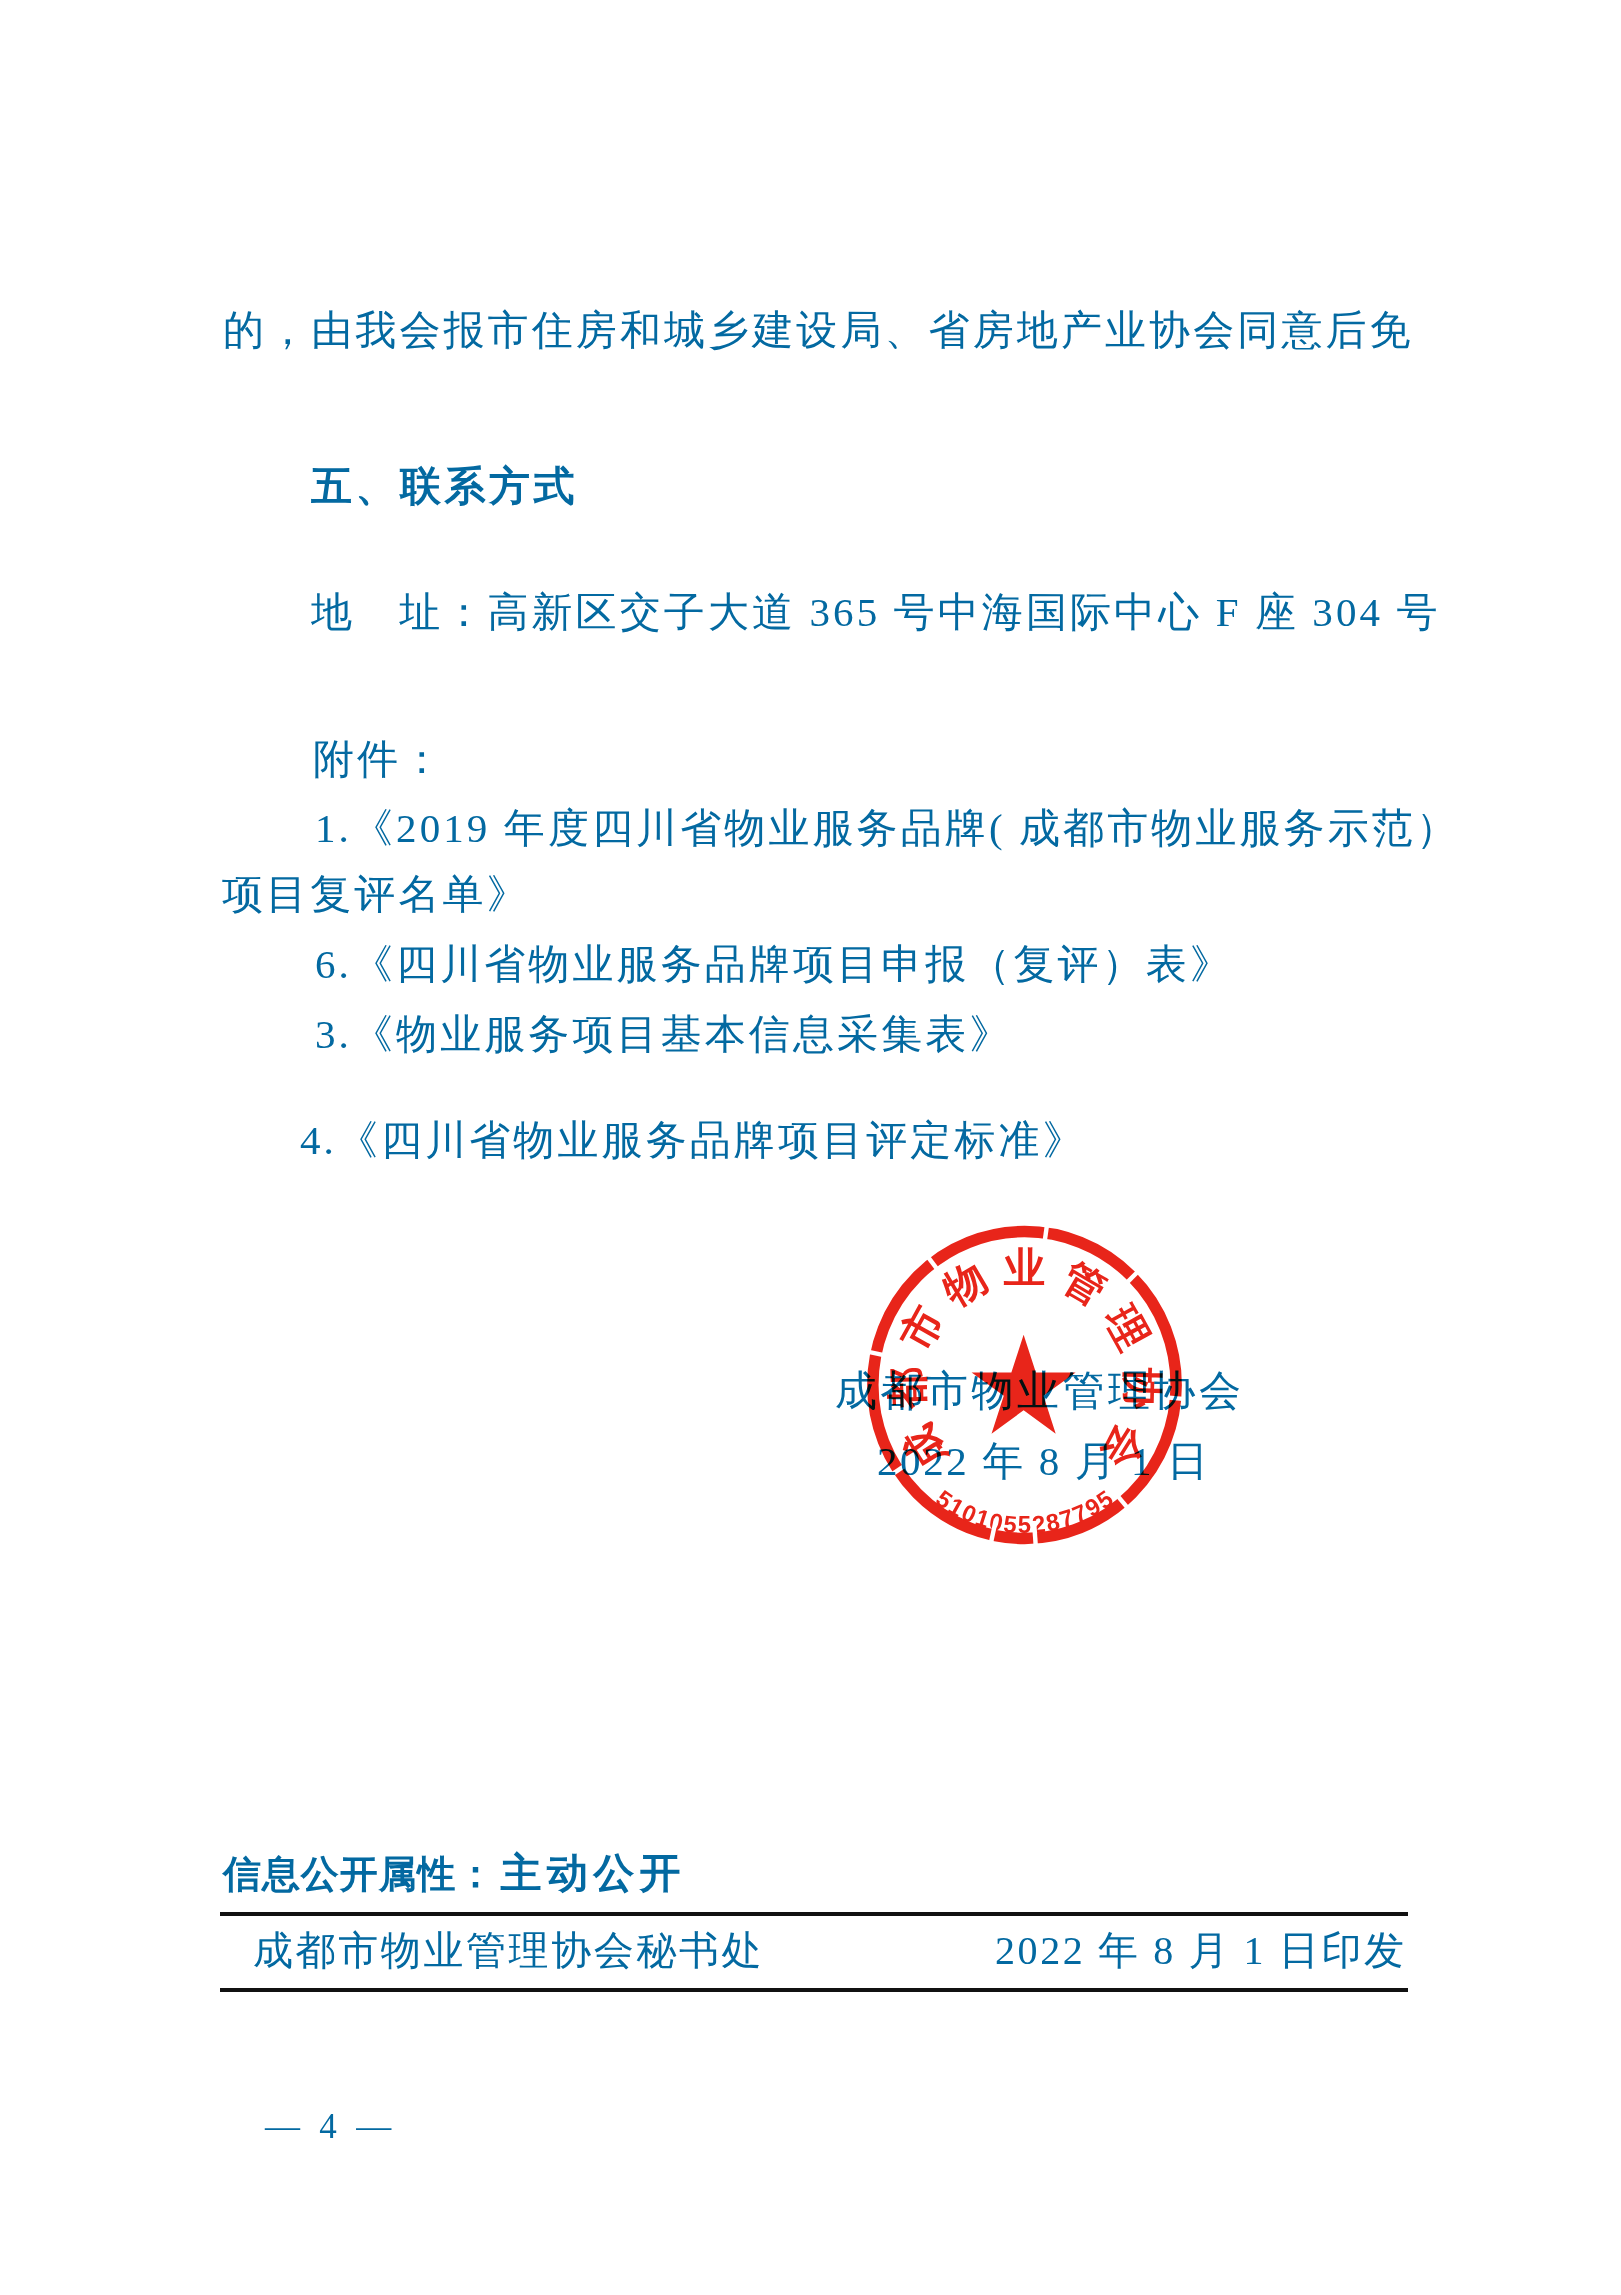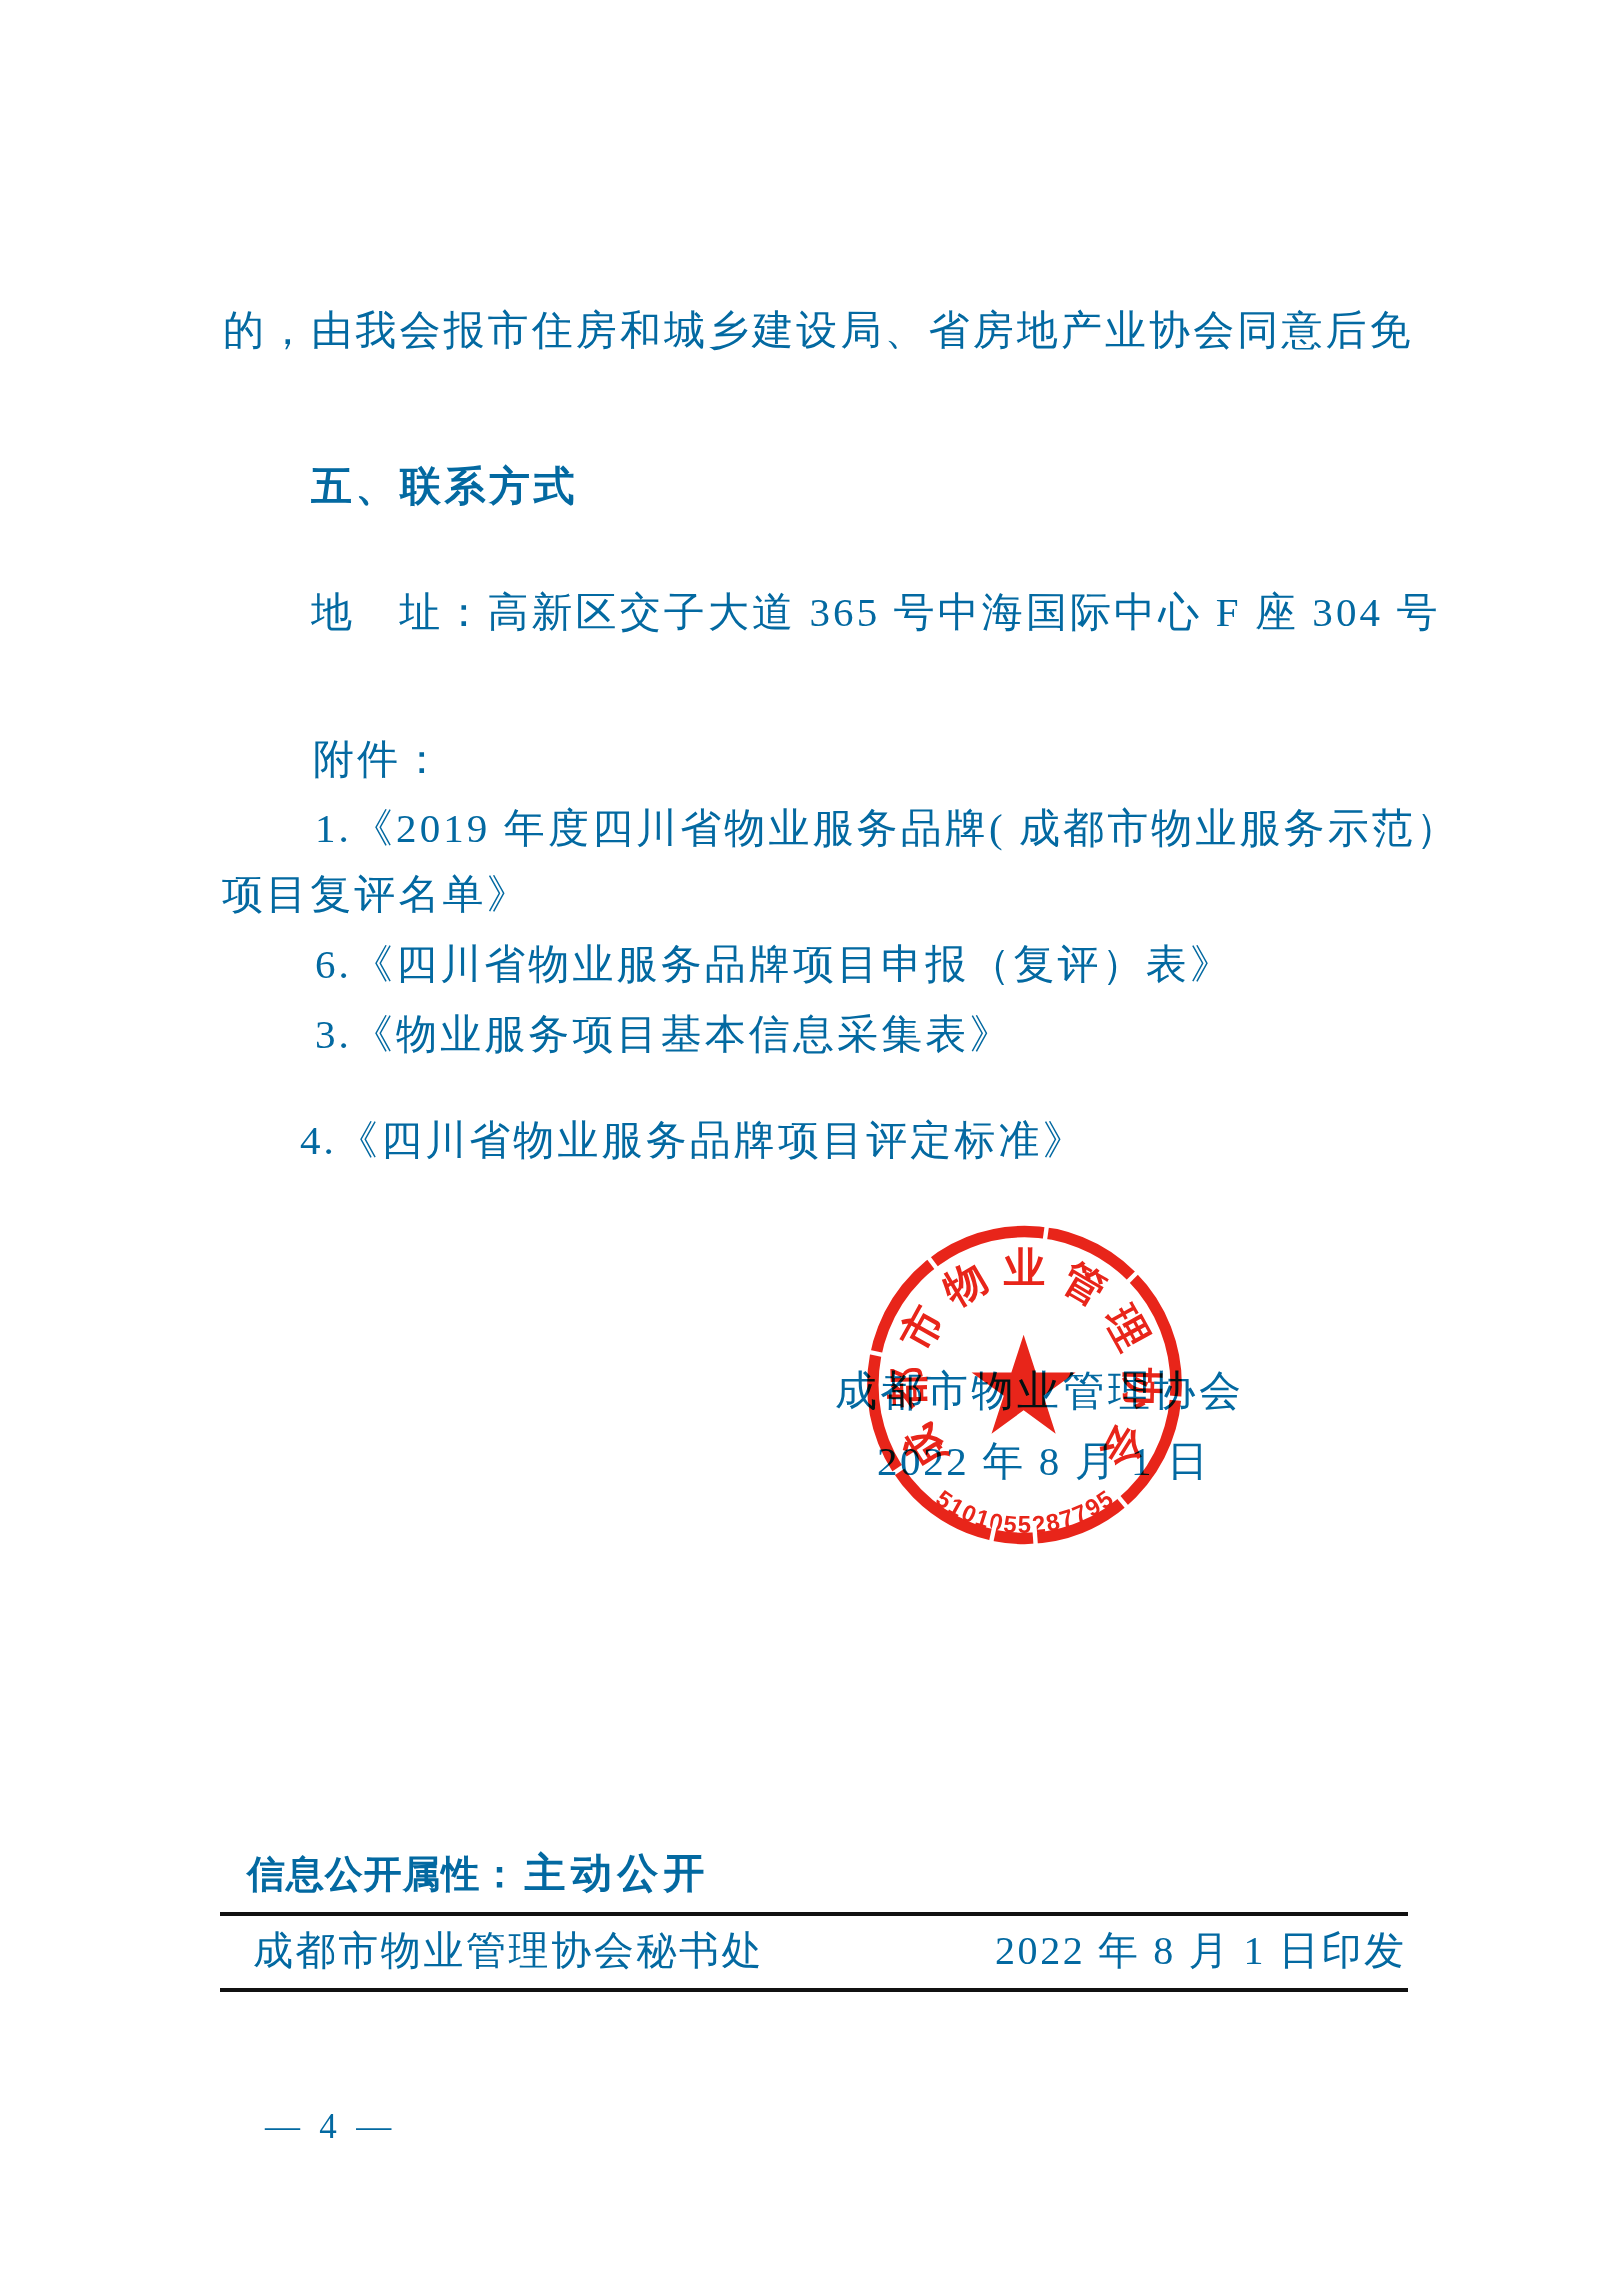--- a/index.html
+++ b/index.html
@@ -89,21 +89,21 @@
         <line transform="rotate(-78 201 203)" x1="201" y1="10" x2="201" y2="48" stroke="#ffffff" stroke-width="5"></line>
         <line transform="rotate(-37 201 203)" x1="201" y1="10" x2="201" y2="48" stroke="#ffffff" stroke-width="5"></line>
         <line transform="rotate(8 201 203)" x1="201" y1="10" x2="201" y2="48" stroke="#ffffff" stroke-width="5"></line>
         <line transform="rotate(45 201 203)" x1="201" y1="10" x2="201" y2="48" stroke="#ffffff" stroke-width="5"></line>
         <line transform="rotate(95 201 203)" x1="201" y1="10" x2="201" y2="48" stroke="#ffffff" stroke-width="5"></line>
         <line transform="rotate(140 201 203)" x1="201" y1="10" x2="201" y2="48" stroke="#ffffff" stroke-width="5"></line>
         <line transform="rotate(176 201 203)" x1="201" y1="10" x2="201" y2="48" stroke="#ffffff" stroke-width="5"></line>
       </g>
   </svg>
 
-  <div class="abs" style="left:223px;top:1853px;margin-left:24px;">
+  <div class="abs" style="left:223px;top:1853px;">
     <span class="footer-label">信息公开属性：</span><span class="footer-value">主动公开</span>
   </div>
 
   <div class="rule" style="left:220px;top:1912px;width:1188px;height:3.5px;"></div>
   <div class="abs footer-row" style="left:253px;top:1931px;">成都市物业管理协会秘书处</div>
   <div class="abs footer-row" style="left:995px;top:1931px;">2022 年 8 月 1 日印发</div>
   <div class="rule" style="left:220px;top:1988px;width:1188px;height:4.4px;"></div>
 
   <div class="abs page-num" style="left:265px;top:2109px;">— 4 —</div>
 

